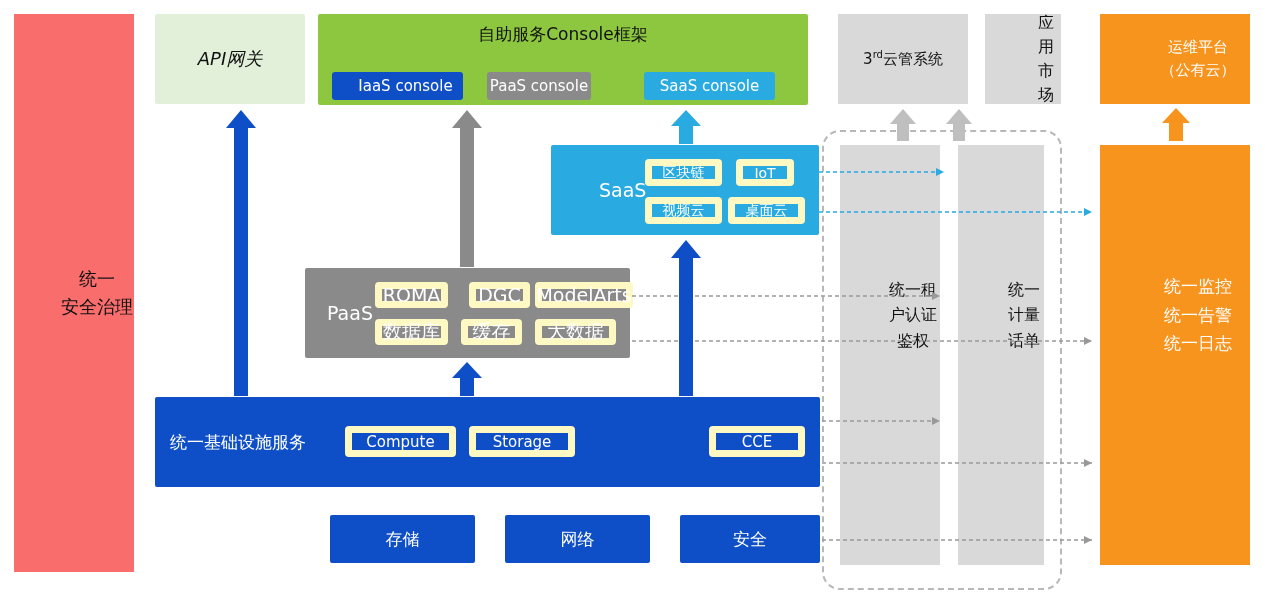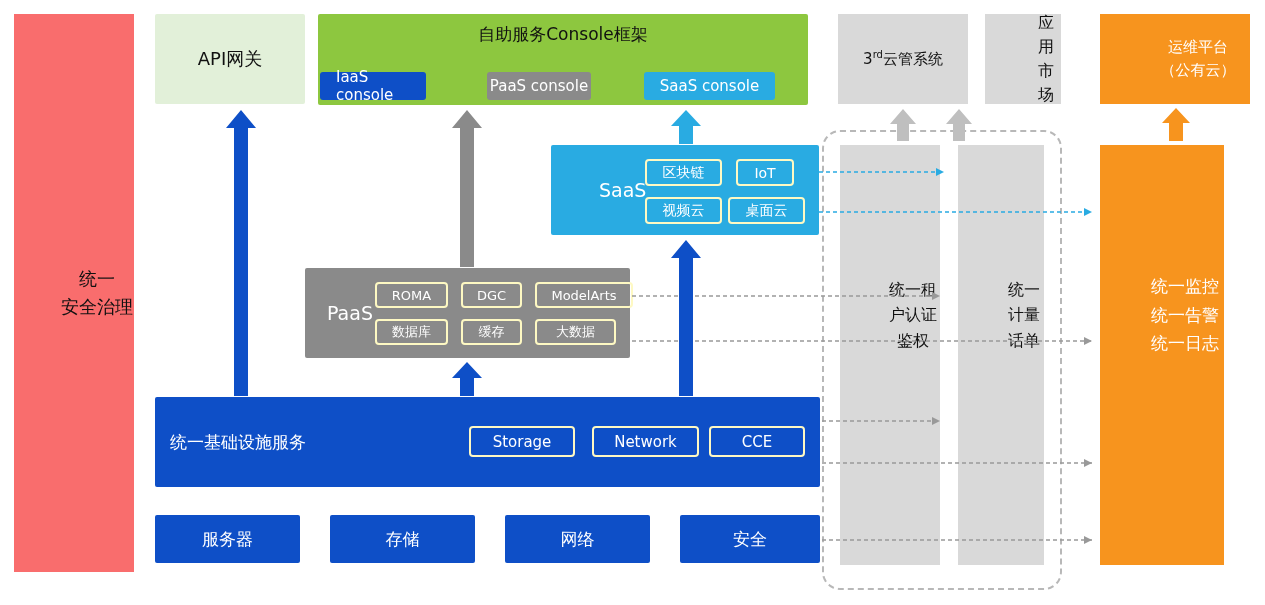--- a/index.html
+++ b/index.html
@@ -3,49 +3,49 @@
 <meta charset="utf-8">
 <style>
   * { margin:0; padding:0; box-sizing:border-box; }
   html,body { background:#fff; }
   body { font-family:"DejaVu Sans","Liberation Sans",sans-serif; color:#111; }
   .canvas { position:relative; width:1265px; height:605px; background:#fff; overflow:hidden; }
   .box { position:absolute; display:flex; align-items:center; justify-content:center; text-align:center; }
   .multiline { white-space:pre-line;padding-left:46px; }
 
   .security-bar { left:14px; top:14px; width:120px; height:558px; background:var(--red,#F96D6D); font-size:18px; line-height:1.55; }
-  .api-gateway { left:155px; top:14px; width:150px; height:90px; background:var(--light-green,#E2F0D9); font-size:18px; border-radius:2px; }
+  .api-gateway { left:155px; top:14px; width:150px; height:90px; background:var(--light-green,#E2F0D9); font-size:18px; border-radius:2px;font-style:italic; }
 
   .console-frame { position:absolute; left:318px; top:14px; width:490px; height:91px; background:var(--green,#8DC73F); border-radius:2px; }
   .console-title { position:absolute; top:9px; left:0; right:0; text-align:center; font-size:17px; }
-  .chip { position:absolute; display:flex; align-items:center; justify-content:center; color:#fff; border:2px solid #fef9c3; border-radius:4px; }
+  .chip { position:absolute; display:flex; align-items:center; justify-content:center; color:#fff; border:7px solid #fef9c3; border-radius:4px; }
   .console-chip { top:58px; height:28px; border:none; border-radius:3px; font-size:15px; }
-  .chip-iaas { left:2px;  width:106px; background:var(--blue,#0E4FC7);padding-left:16px; }
+  .chip-iaas { left:14px;  width:131px; background:var(--blue,#0E4FC7);padding-left:16px; }
   .chip-paas { left:169px; width:104px; background:var(--gray,#8A8A8A); }
   .chip-saas { left:326px; width:131px; background:var(--cyan,#29ABE2); }
 
   .third-cloud { left:838px; top:14px; width:130px; height:90px; background:var(--light-gray,#D9D9D9); font-size:15px; }
   .third-cloud sup { font-size:10px; }
   .app-market { left:985px; top:14px; width:76px; height:90px; background:var(--light-gray,#D9D9D9); font-size:16px; line-height:1.5; }
   .ops-platform { left:1100px; top:14px; width:150px; height:90px; background:var(--orange,#F7941E); color:#fff; font-size:15px; line-height:1.55; }
 
   .saas-box { position:absolute; left:551px; top:145px; width:268px; height:90px; background:var(--cyan,#29ABE2); border-radius:2px; }
   .layer-label { position:absolute; top:0; bottom:0; display:flex; align-items:center; color:#fff; font-size:19px; }
   .saas-box .layer-label { left:26px;margin-left:22px; }
   .saas-box .chip { font-size:14px; height:27px; }
   .sc1 { left:94px;  top:14px; width:77px; }
   .sc2 { left:185px; top:14px; width:58px; }
   .sc3 { left:94px;  top:52px; width:77px; }
   .sc4 { left:177px; top:52px; width:77px; }
 
   .paas-box { position:absolute; left:305px; top:268px; width:325px; height:90px; background:var(--gray,#8A8A8A); border-radius:2px; }
   .paas-box .layer-label { left:22px; }
-  .paas-box .chip { font-size:13px; height:26px; }
+  .paas-box .chip { font-size:19px; height:26px; }
   .pc1 { left:70px;  top:14px; width:73px; }
-  .pc2 { left:156px; top:14px; width:61px; }
+  .pc2 { left:164px; top:14px; width:61px; }
   .pc3 { left:230px; top:14px; width:98px; }
   .pc4 { left:70px;  top:51px; width:73px; }
   .pc5 { left:156px; top:51px; width:61px; }
   .pc6 { left:230px; top:51px; width:81px; }
 
   .iaas-box { position:absolute; left:155px; top:397px; width:665px; height:90px; background:var(--blue,#0E4FC7); border-radius:2px;padding-left:13px; }
   .iaas-label { position:absolute; left:15px; top:0; bottom:0; display:flex; align-items:center; color:#fff; font-size:17px; }
   .iaas-box .chip { top:29px; height:31px; font-size:15px; }
   .ic1 { left:190px; width:111px; }
   .ic2 { left:314px; width:106px; }
@@ -54,21 +54,21 @@
 
   .hw { position:absolute; top:515px; height:48px; background:var(--blue,#0E4FC7); color:#fff; font-size:17px; border-radius:2px; display:flex; align-items:center; justify-content:center; }
   .hw1 { left:155px; width:145px; }
   .hw2 { left:330px; width:145px; }
   .hw3 { left:505px; width:145px; }
   .hw4 { left:680px; width:140px; }
 
   .dashed-container { position:absolute; left:822px; top:130px; width:240px; height:460px; border:2px dashed #b8b8b8; border-radius:18px; }
   .auth-bar { left:840px; top:145px; width:100px; height:420px; background:var(--light-gray,#D9D9D9); font-size:16px; line-height:1.6; padding-bottom:80px; }
   .metering-bar { left:958px; top:145px; width:86px; height:420px; background:var(--light-gray,#D9D9D9); font-size:16px; line-height:1.6; padding-bottom:80px; }
-  .monitoring-box { left:1100px; top:145px; width:124px; height:420px; background:var(--orange,#F7941E); color:#fff; font-size:17px; line-height:1.7; padding-bottom:80px; }
+  .monitoring-box { left:1100px; top:145px; width:150px; height:420px; background:var(--orange,#F7941E); color:#fff; font-size:17px; line-height:1.7; padding-bottom:80px; }
 
   .arrows { position:absolute; left:0; top:0; pointer-events:none; }
 </style>
 </head>
 <body>
 
 <div class="canvas">
 
   <div class="box security-bar multiline">统一
 安全治理</div>
@@ -105,26 +105,25 @@
     <div class="chip pc1">ROMA</div>
     <div class="chip pc2">DGC</div>
     <div class="chip pc3">ModelArts</div>
     <div class="chip pc4">数据库</div>
     <div class="chip pc5">缓存</div>
     <div class="chip pc6">大数据</div>
   </div>
 
   <div class="iaas-box">
     <div class="iaas-label">统一基础设施服务</div>
+    <div class="chip ic1">Compute</div>
     <div class="chip ic2">Storage</div>
-    <div class="chip ic3">Network</div>
     <div class="chip ic4">CCE</div>
   </div>
 
-  <div class="hw hw1">服务器</div>
   <div class="hw hw2">存储</div>
   <div class="hw hw3">网络</div>
   <div class="hw hw4">安全</div>
 
   <div class="dashed-container"></div>
   <div class="box auth-bar multiline">统一租
 户认证
 鉴权</div>
   <div class="box metering-bar multiline">统一
 计量

